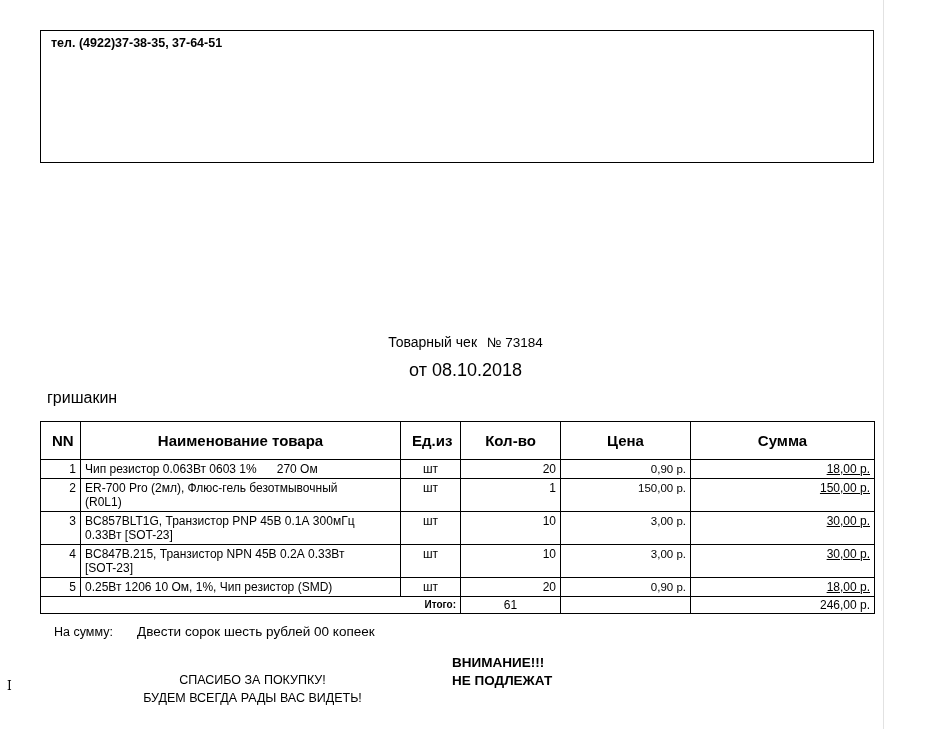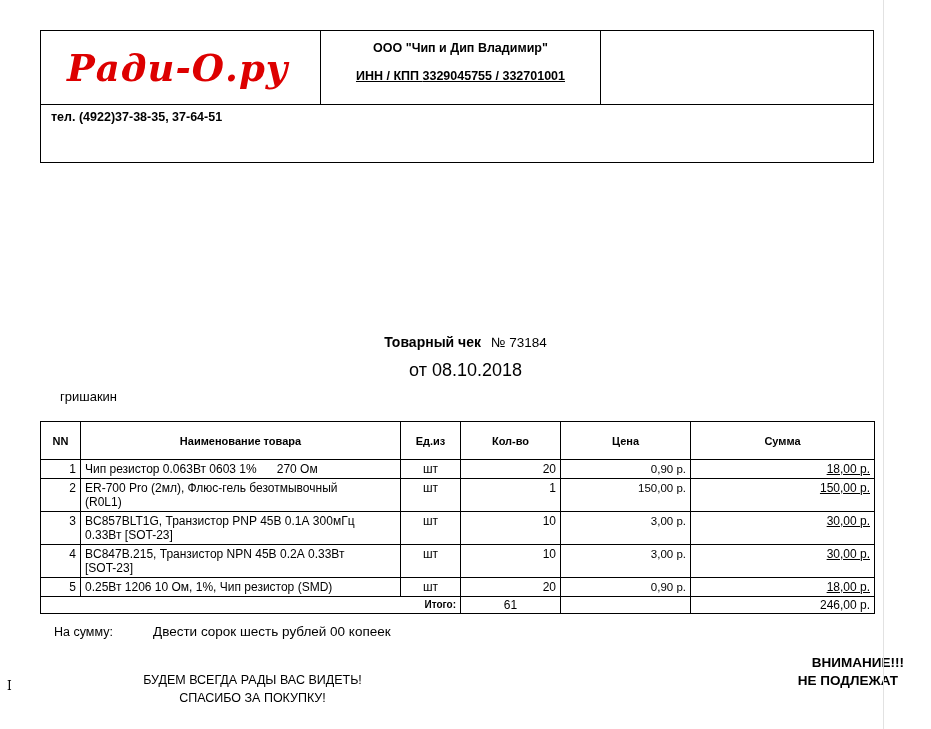--- a/index.html
+++ b/index.html
@@ -17,72 +17,62 @@
   .company-cell{width:280px;border-right:1px solid #000;text-align:center;
                 font-weight:bold;font-size:12.5px;padding-top:10px;}
   .company-cell .cline1{margin-bottom:14px;}
   .company-cell .u{text-decoration:underline;}
   .empty-cell{flex:1;}
   .header-bottom{padding:3px 0 0 10px;font-weight:bold;font-size:12.5px;line-height:19.3px;}
   .email-part{display:inline-block;width:190px;}
 
   
   .title-line{position:absolute;left:0;top:334px;width:100%;text-align:center;font-size:13.5px;}
-  .title-line .t{font-weight:bold;font-size:14px;}
+  .title-line .t{font-weight:normal;font-size:14px;}
   .title-line .n{margin-left:10px;}
   .date-line{position:absolute;left:0;top:360px;width:100%;text-align:center;font-size:18px;}
-  .customer{position:absolute;left:60px;top:389px;font-size:13px;}
+  .customer{position:absolute;left:47px;top:389px;font-size:16px;}
 
   
   table.items{position:absolute;left:40px;top:421px;width:834px;border-collapse:collapse;
               table-layout:fixed;font-size:12px;}
   table.items th,table.items td{border:1px solid #000;box-sizing:border-box;}
-  table.items thead th{font-size:11px;font-weight:bold;height:38px;text-align:center;
+  table.items thead th{font-size:15px;font-weight:bold;height:38px;text-align:center;
                        vertical-align:middle;padding:0 11px;}
   table.items td{vertical-align:top;padding:2px 4px;line-height:14px;}
   td.nn{text-align:right;padding-right:4px;}
   td.name{white-space:pre-wrap;padding-left:4px;}
   td.unit{text-align:center;}
   td.qty{text-align:right;padding-right:18px;}
   td.price{text-align:right;padding-right:4px;font-size:11.5px;}
   td.sum{text-align:right;padding-right:4px;vertical-align:bottom;text-decoration:underline;}
   tr.total-row td{height:16px;padding:1px 4px;vertical-align:middle;}
   td.total-label{border:none;text-align:right;font-weight:bold;font-size:10px;padding-right:6px;}
   td.total-qty{text-align:center;padding-right:7px;margin-top:12px;}
   td.total-sum{text-align:right;padding-right:4px;}
 
   
   .summary{position:absolute;left:47px;top:624px;font-size:12.5px;}
   .summary .lbl{display:inline-block;width:83px;margin-left:7px;}
-  .summary .words{font-size:13.5px;margin-left:16px;}
+  .summary .words{font-size:13.5px;}
   .thanks{position:absolute;left:95px;top:672px;width:315px;text-align:center;
           font-size:12.5px;line-height:17.5px;}
-  .warning{position:absolute;left:486px;top:654px;width:418px;text-align:right;
+  .warning{position:absolute;left:452px;top:654px;width:418px;text-align:left;
            font-weight:bold;font-size:13px;line-height:18px;}
   .warning .w1{font-size:13.5px;}
   .warning .w3{font-size:13.5px;margin-right:6px;}
   .page-edge{position:absolute;left:883px;top:0;width:1px;height:729px;background:#e2e2e2;}
   .cursor-mark{position:absolute;left:7px;top:679px;font-size:12px;font-family:"DejaVu Serif",serif;}
 </style>
 </head>
 <body>
 
 <div class="page">
 
   <div class="header-box">
-    <div class="header-top">
-      <div class="hcell logo-cell">
-        <span class="logo" style="color: rgb(221, 0, 0);">Ради-О.ру</span>
-      </div>
-      <div class="hcell company-cell">
-        <div class="cline1">ООО "Чип и Дип Владимир"</div>
-        <div class="cline2"><span class="u">ИНН / КПП </span><span class="u">3329045755 / 332701001</span></div>
-      </div>
-      <div class="hcell empty-cell"></div>
-    </div>
     <div class="header-bottom">
       <div>тел. (4922)37-38-35, 37-64-51</div>
     </div>
   </div>
 
   <div class="title-line">
     <span class="t">Товарный чек</span><span class="n">№ 73184</span>
   </div>
   <div class="date-line">от 08.10.2018</div>
   <div class="customer">гришакин</div>
@@ -157,22 +147,22 @@
         <td class="total-sum">246,00 р.</td>
       </tr>
     </tbody>
   </table>
 
   <div class="summary">
     <span class="lbl">На сумму:</span><span class="words">Двести сорок шесть рублей 00 копеек</span>
   </div>
 
   <div class="thanks">
+    <div>СПАСИБО ЗА ПОКУПКУ!</div>
     <div>БУДЕМ ВСЕГДА РАДЫ ВАС ВИДЕТЬ!</div>
-    <div>СПАСИБО ЗА ПОКУПКУ!</div>
   </div>
   <div class="warning">
     <div class="w1">ВНИМАНИЕ!!!</div>
     <div class="w3">НЕ ПОДЛЕЖАТ</div>
   </div>
 
   <div class="page-edge"></div>
   <div class="cursor-mark">I</div>
 </div>
 

